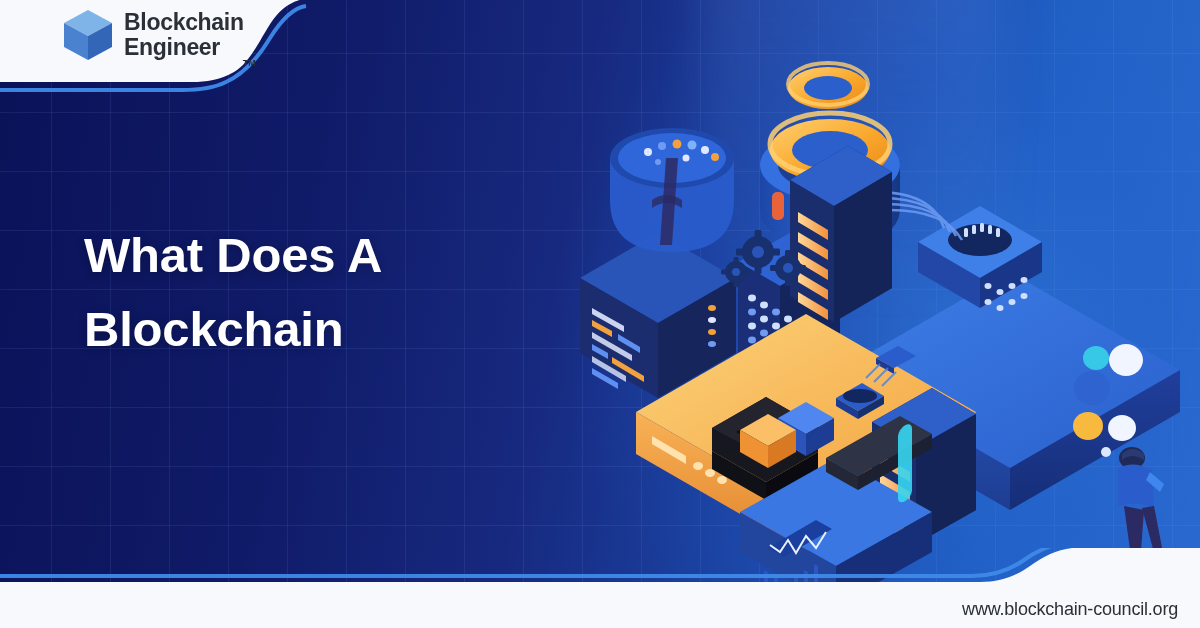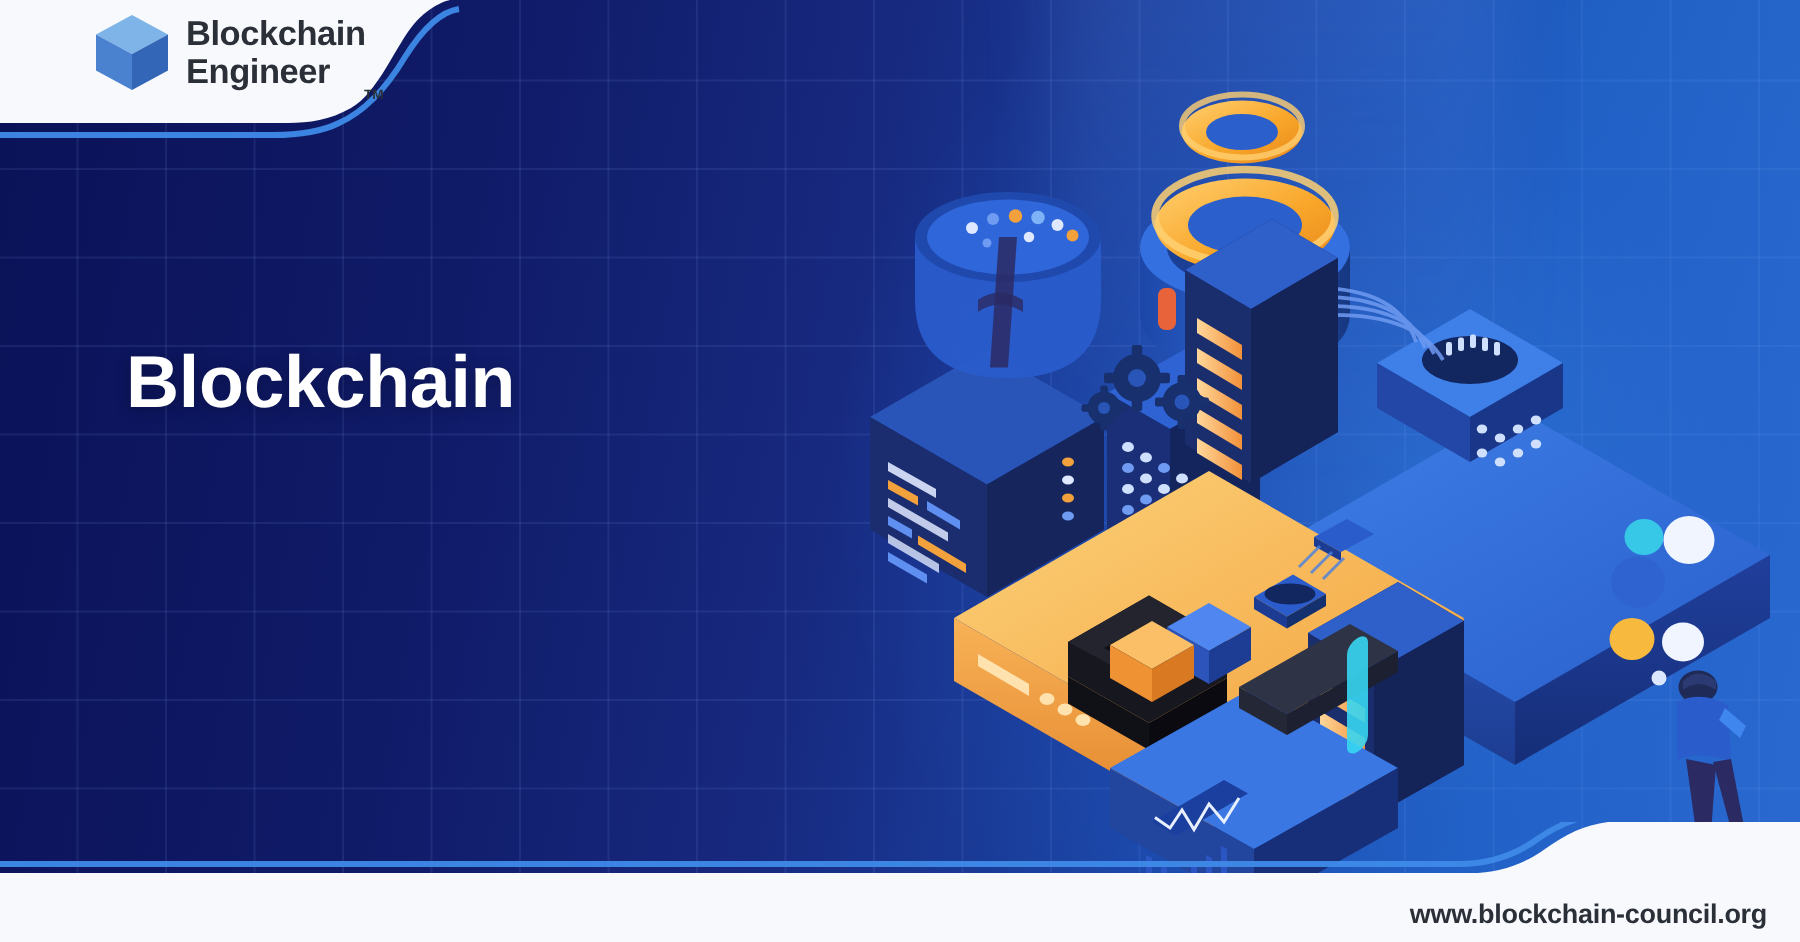--- a/index.html
+++ b/index.html
@@ -77,21 +77,21 @@
     text-shadow:0 2px 10px rgba(0,0,0,.25);
   }
   .headline span { display:block; }
 
   
   .footer-panel { position:absolute; left:0; bottom:0; width:1200px; height:80px; pointer-events:none; }
   .footer-panel svg { display:block; }
   .site-url {
     position:absolute; right:22px; bottom:8px;
     color:#2b3038;
-    font-size:18px; font-weight:700;
+    font-size:18px; font-weight:400;
     letter-spacing:-0.2px;
   }
 
   
   .illustration { position:absolute; left:540px; top:40px; width:680px; height:560px; }
   .illustration svg { display:block; width:100%; height:100%; }
 </style>
 </head>
 <body>
 
@@ -446,20 +446,21 @@
       <path d="M26 28 L50 15 L50 39 L26 52 Z" fill="#3466b8"></path>
     </svg>
     <div class="logo-words">
       <div>Blockchain</div>
       <div>Engineer</div>
       <span class="tm">TM</span>
     </div>
   </div>
 
   <div class="headline">
+    <span>What Does A</span>
     <span>Blockchain</span>
   </div>
 
   <div class="footer-panel">
     <svg viewBox="0 0 1200 80" xmlns="http://www.w3.org/2000/svg">
       <path d="M1200 80 L0 80 L0 34 L980 34 C1000 34 1016 28 1030 18 C1044 8 1056 2 1072 0 L1200 0 Z" fill="#f7f9fc"></path>
       <path d="M0 28 L972 28 C994 28 1010 22 1024 12 C1038 2 1052 -4 1070 -6" fill="none" stroke="#3f8ae8" stroke-width="4" opacity=".95"></path>
     </svg>
   </div>
 

